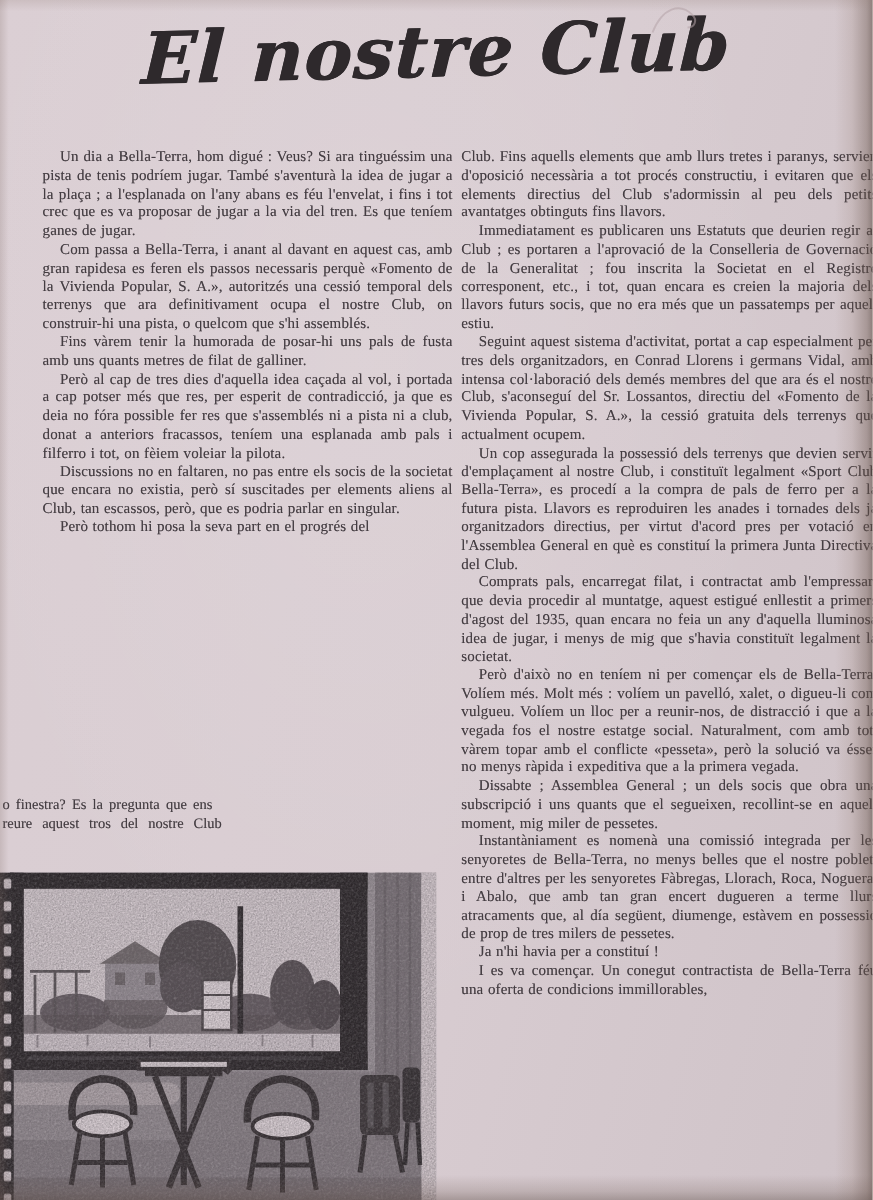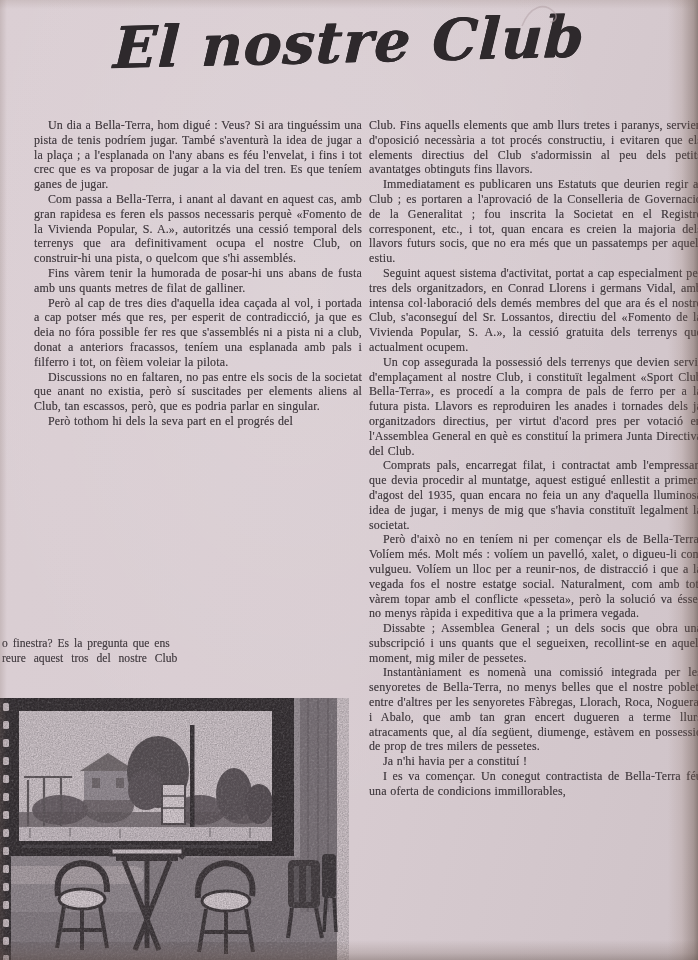--- a/index.html
+++ b/index.html
@@ -68,24 +68,24 @@
   <h1 class="title">El nostre Club</h1>
 
   <svg class="pencil-mark" width="48" height="28" viewBox="0 0 48 28">
     <path d="M2,24 C10,4 24,0 34,10 C38,14 36,20 30,20" fill="none" stroke="#b5a4a9" stroke-width="1.6"></path>
   </svg>
 
   <div class="cols">
     <div class="col col-left">
         <p class="para">Un dia a Bella-Terra, hom digué : Veus? Si ara tinguéssim una pista de tenis podríem jugar. També s'aventurà la idea de jugar a la plaça ; a l'esplanada on l'any abans es féu l'envelat, i fins i tot crec que es va proposar de jugar a la via del tren. Es que teníem ganes de jugar.</p>
         <p class="para">Com passa a Bella-Terra, i anant al davant en aquest cas, amb gran rapidesa es feren els passos necessaris perquè «Fomento de la Vivienda Popular, S. A.», autoritzés una cessió temporal dels terrenys que ara definitivament ocupa el nostre Club, on construir-hi una pista, o quelcom que s'hi assemblés.</p>
-        <p class="para">Fins vàrem tenir la humorada de posar-hi uns abans de fusta amb uns quants metres de filat de galliner.</p>
+        <p class="para">Fins vàrem tenir la humorada de posar-hi uns pals de fusta amb uns quants metres de filat de galliner.</p>
         <p class="para">Però al cap de tres dies d'aquella idea caçada al vol, i portada a cap potser més que res, per esperit de contradicció, ja que es deia no fóra possible fer res que s'assemblés ni a pista ni a club, donat a anteriors fracassos, teníem una esplanada amb pals i filferro i tot, on fèiem voleiar la pilota.</p>
-        <p class="para">Discussions no en faltaren, no pas entre els socis de la societat que anant no existia, però sí suscitades per elements aliens al Club, tan escassos, però, que es podria parlar en singular.</p>
-        <p class="para">Però tothom hi dels la seva part en el progrés del</p>
+        <p class="para">Discussions no en faltaren, no pas entre els socis de la societat que encara no existia, però sí suscitades per elements aliens al Club, tan escassos, però, que es podria parlar en singular.</p>
+        <p class="para">Però tothom hi posa la seva part en el progrés del</p>
       </div>
     <div class="col col-right">
         <p class="para flush">Club. Fins aquells elements que amb llurs tretes i paranys, servien d'oposició necessària a tot procés constructiu, i evitaren que els elements directius del Club s'adormissin al peu dels petits avantatges obtinguts fins llavors.</p>
         <p class="para">Immediatament es publicaren uns Estatuts que deurien regir al Club ; es portaren a l'aprovació de la Conselleria de Governació de la Generalitat ; fou inscrita la Societat en el Registre corresponent, etc., i tot, quan encara es creien la majoria dels llavors futurs socis, que no era més que un passatemps per aquell estiu.</p>
         <p class="para">Seguint aquest sistema d'activitat, portat a cap especialment per tres dels organitzadors, en Conrad Llorens i germans Vidal, amb intensa col·laboració dels demés membres del que ara és el nostre Club, s'aconseguí del Sr. Lossantos, directiu del «Fomento de la Vivienda Popular, S. A.», la cessió gratuita dels terrenys que actualment ocupem.</p>
         <p class="para">Un cop assegurada la possessió dels terrenys que devien servir d'emplaçament al nostre Club, i constituït legalment «Sport Club Bella-Terra», es procedí a la compra de pals de ferro per a la futura pista. Llavors es reproduiren les anades i tornades dels ja organitzadors directius, per virtut d'acord pres per votació en l'Assemblea General en què es constituí la primera Junta Directiva del Club.</p>
         <p class="para">Comprats pals, encarregat filat, i contractat amb l'empressari que devia procedir al muntatge, aquest estigué enllestit a primers d'agost del 1935, quan encara no feia un any d'aquella lluminosa idea de jugar, i menys de mig que s'havia constituït legalment la societat.</p>
         <p class="para">Però d'això no en teníem ni per començar els de Bella-Terra. Volíem més. Molt més : volíem un pavelló, xalet, o digueu-li com vulgueu. Volíem un lloc per a reunir-nos, de distracció i que a la vegada fos el nostre estatge social. Naturalment, com amb tot, vàrem topar amb el conflicte «pesseta», però la solució va ésser no menys ràpida i expeditiva que a la primera vegada.</p>
         <p class="para">Dissabte ; Assemblea General ; un dels socis que obra una subscripció i uns quants que el segueixen, recollint-se en aquell moment, mig miler de pessetes.</p>
         <p class="para">Instantàniament es nomenà una comissió integrada per les senyoretes de Bella-Terra, no menys belles que el nostre poblet, entre d'altres per les senyoretes Fàbregas, Llorach, Roca, Noguera, i Abalo, que amb tan gran encert dugueren a terme llurs atracaments que, al día següent, diumenge, estàvem en possessió de prop de tres milers de pessetes.</p>

